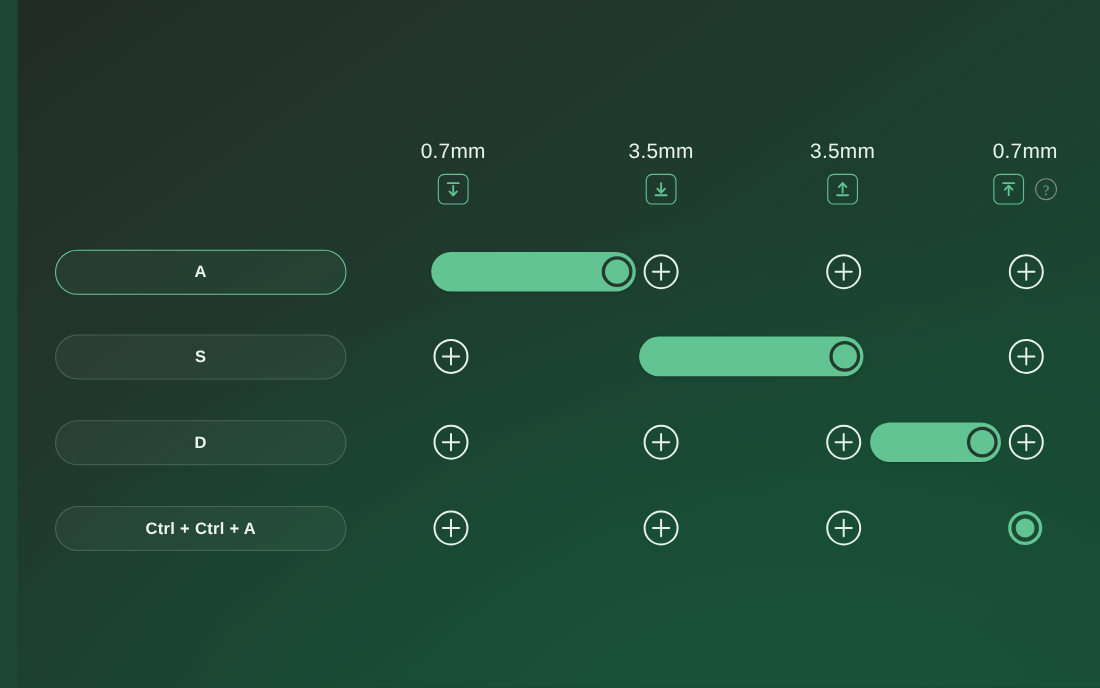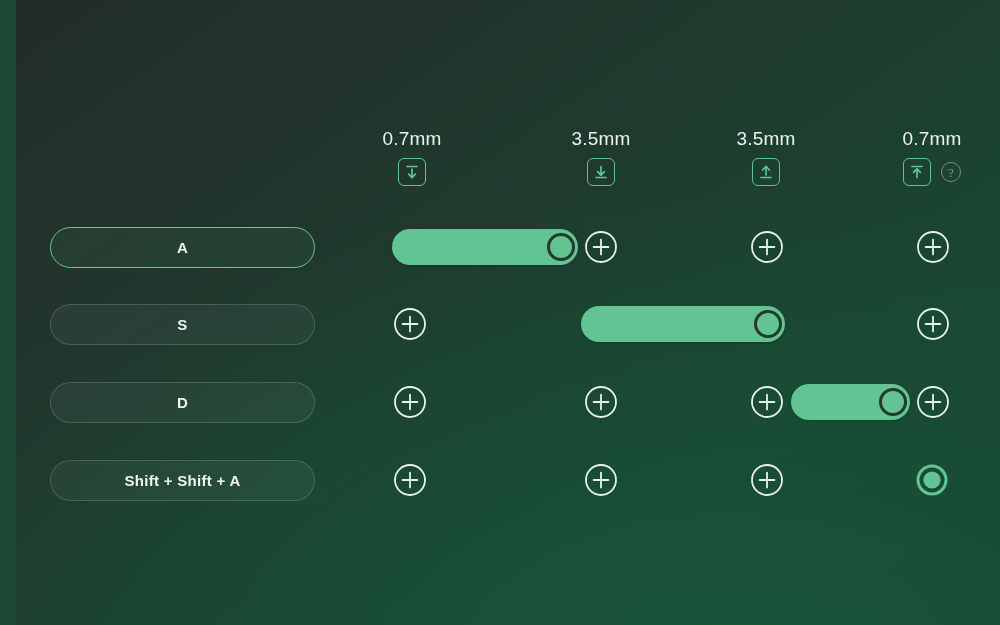--- a/index.html
+++ b/index.html
@@ -162,21 +162,21 @@
           </div>
           <div class="help-icon">?</div>
         </div>
       </div>
     </div>
 
   <div id="keys">
       <div class="key-btn active" style="top: 227px;">A</div>
       <div class="key-btn" style="top: 304px;">S</div>
       <div class="key-btn" style="top: 382px;">D</div>
-      <div class="key-btn" style="top: 460px;">Shift + Shift + A</div>
+      <div class="key-btn" style="top: 460px;">Ctrl + Ctrl + A</div>
     </div>
 
   <div id="grid">
       <div class="plus" style="left: 585px; top: 247px;">
         <svg width="34" height="34" viewBox="0 0 34 34">
           <circle cx="17" cy="17" r="15" fill="none" stroke="#e8f2ec" stroke-width="1.8"></circle>
           <line x1="17" y1="9.6" x2="17" y2="24.4" stroke="#e8f2ec" stroke-width="1.8" stroke-linecap="round"></line>
           <line x1="9.6" y1="17" x2="24.4" y2="17" stroke="#e8f2ec" stroke-width="1.8" stroke-linecap="round"></line>
         </svg>
       </div>

